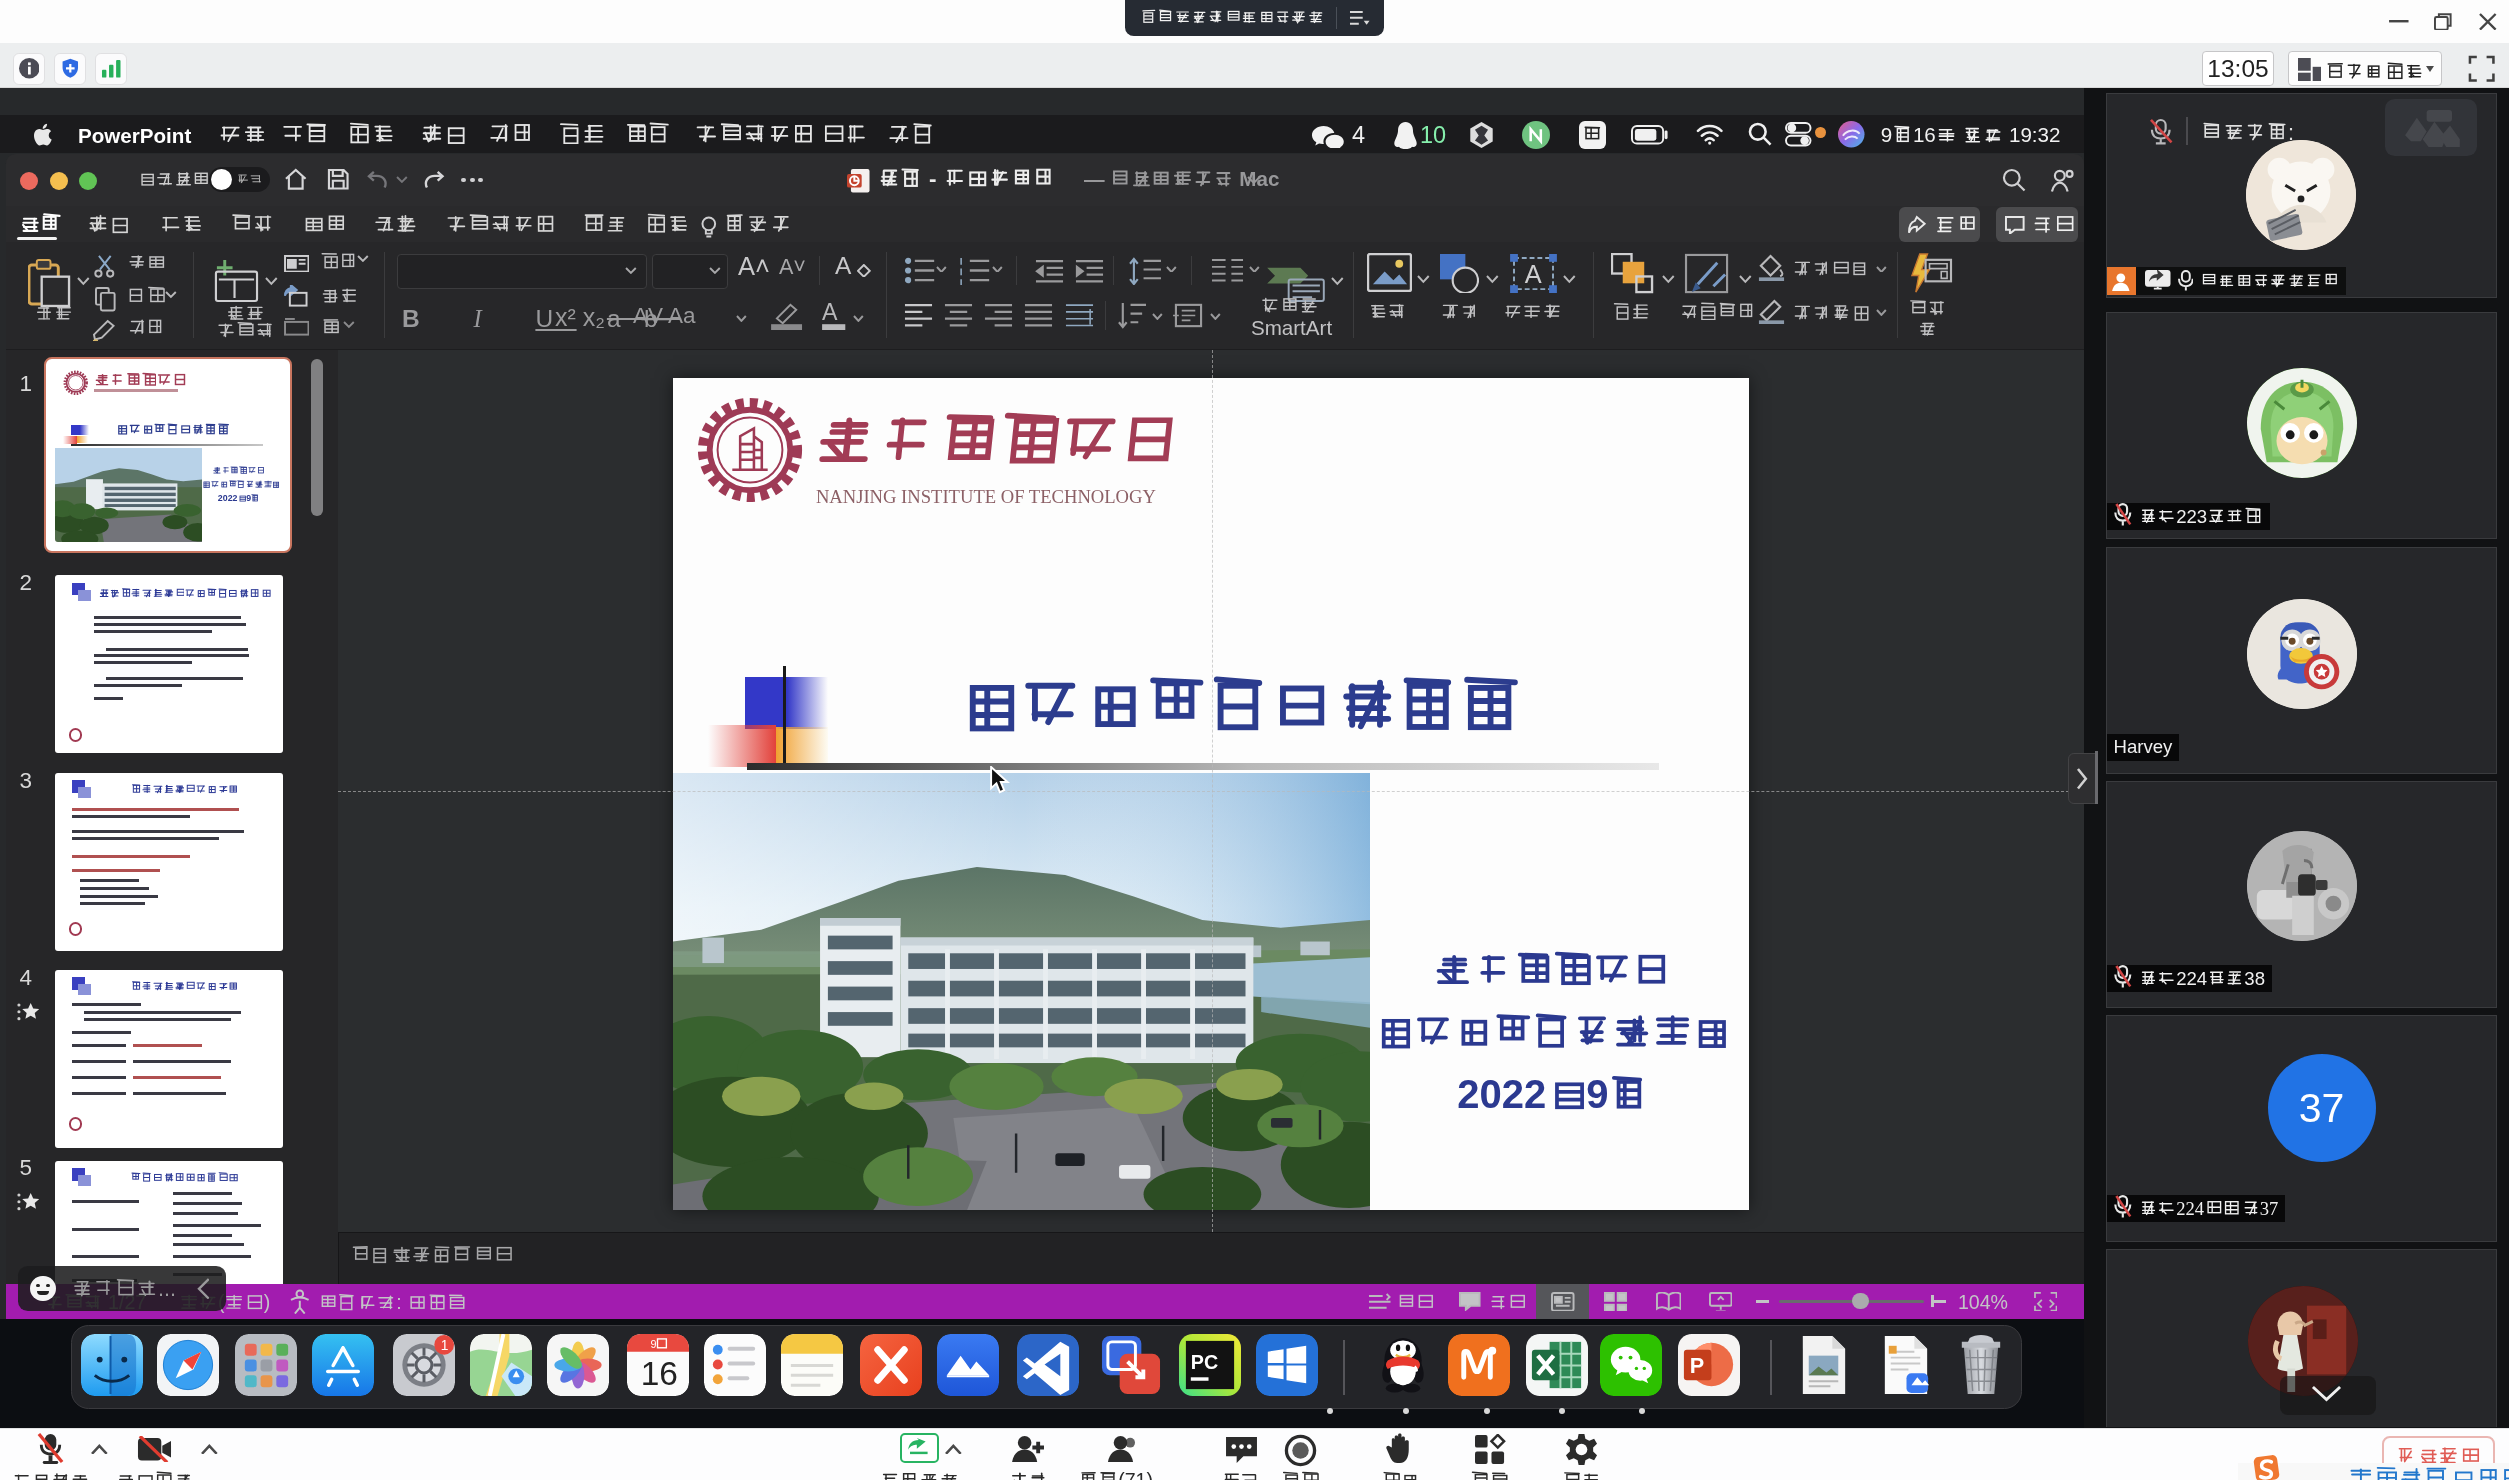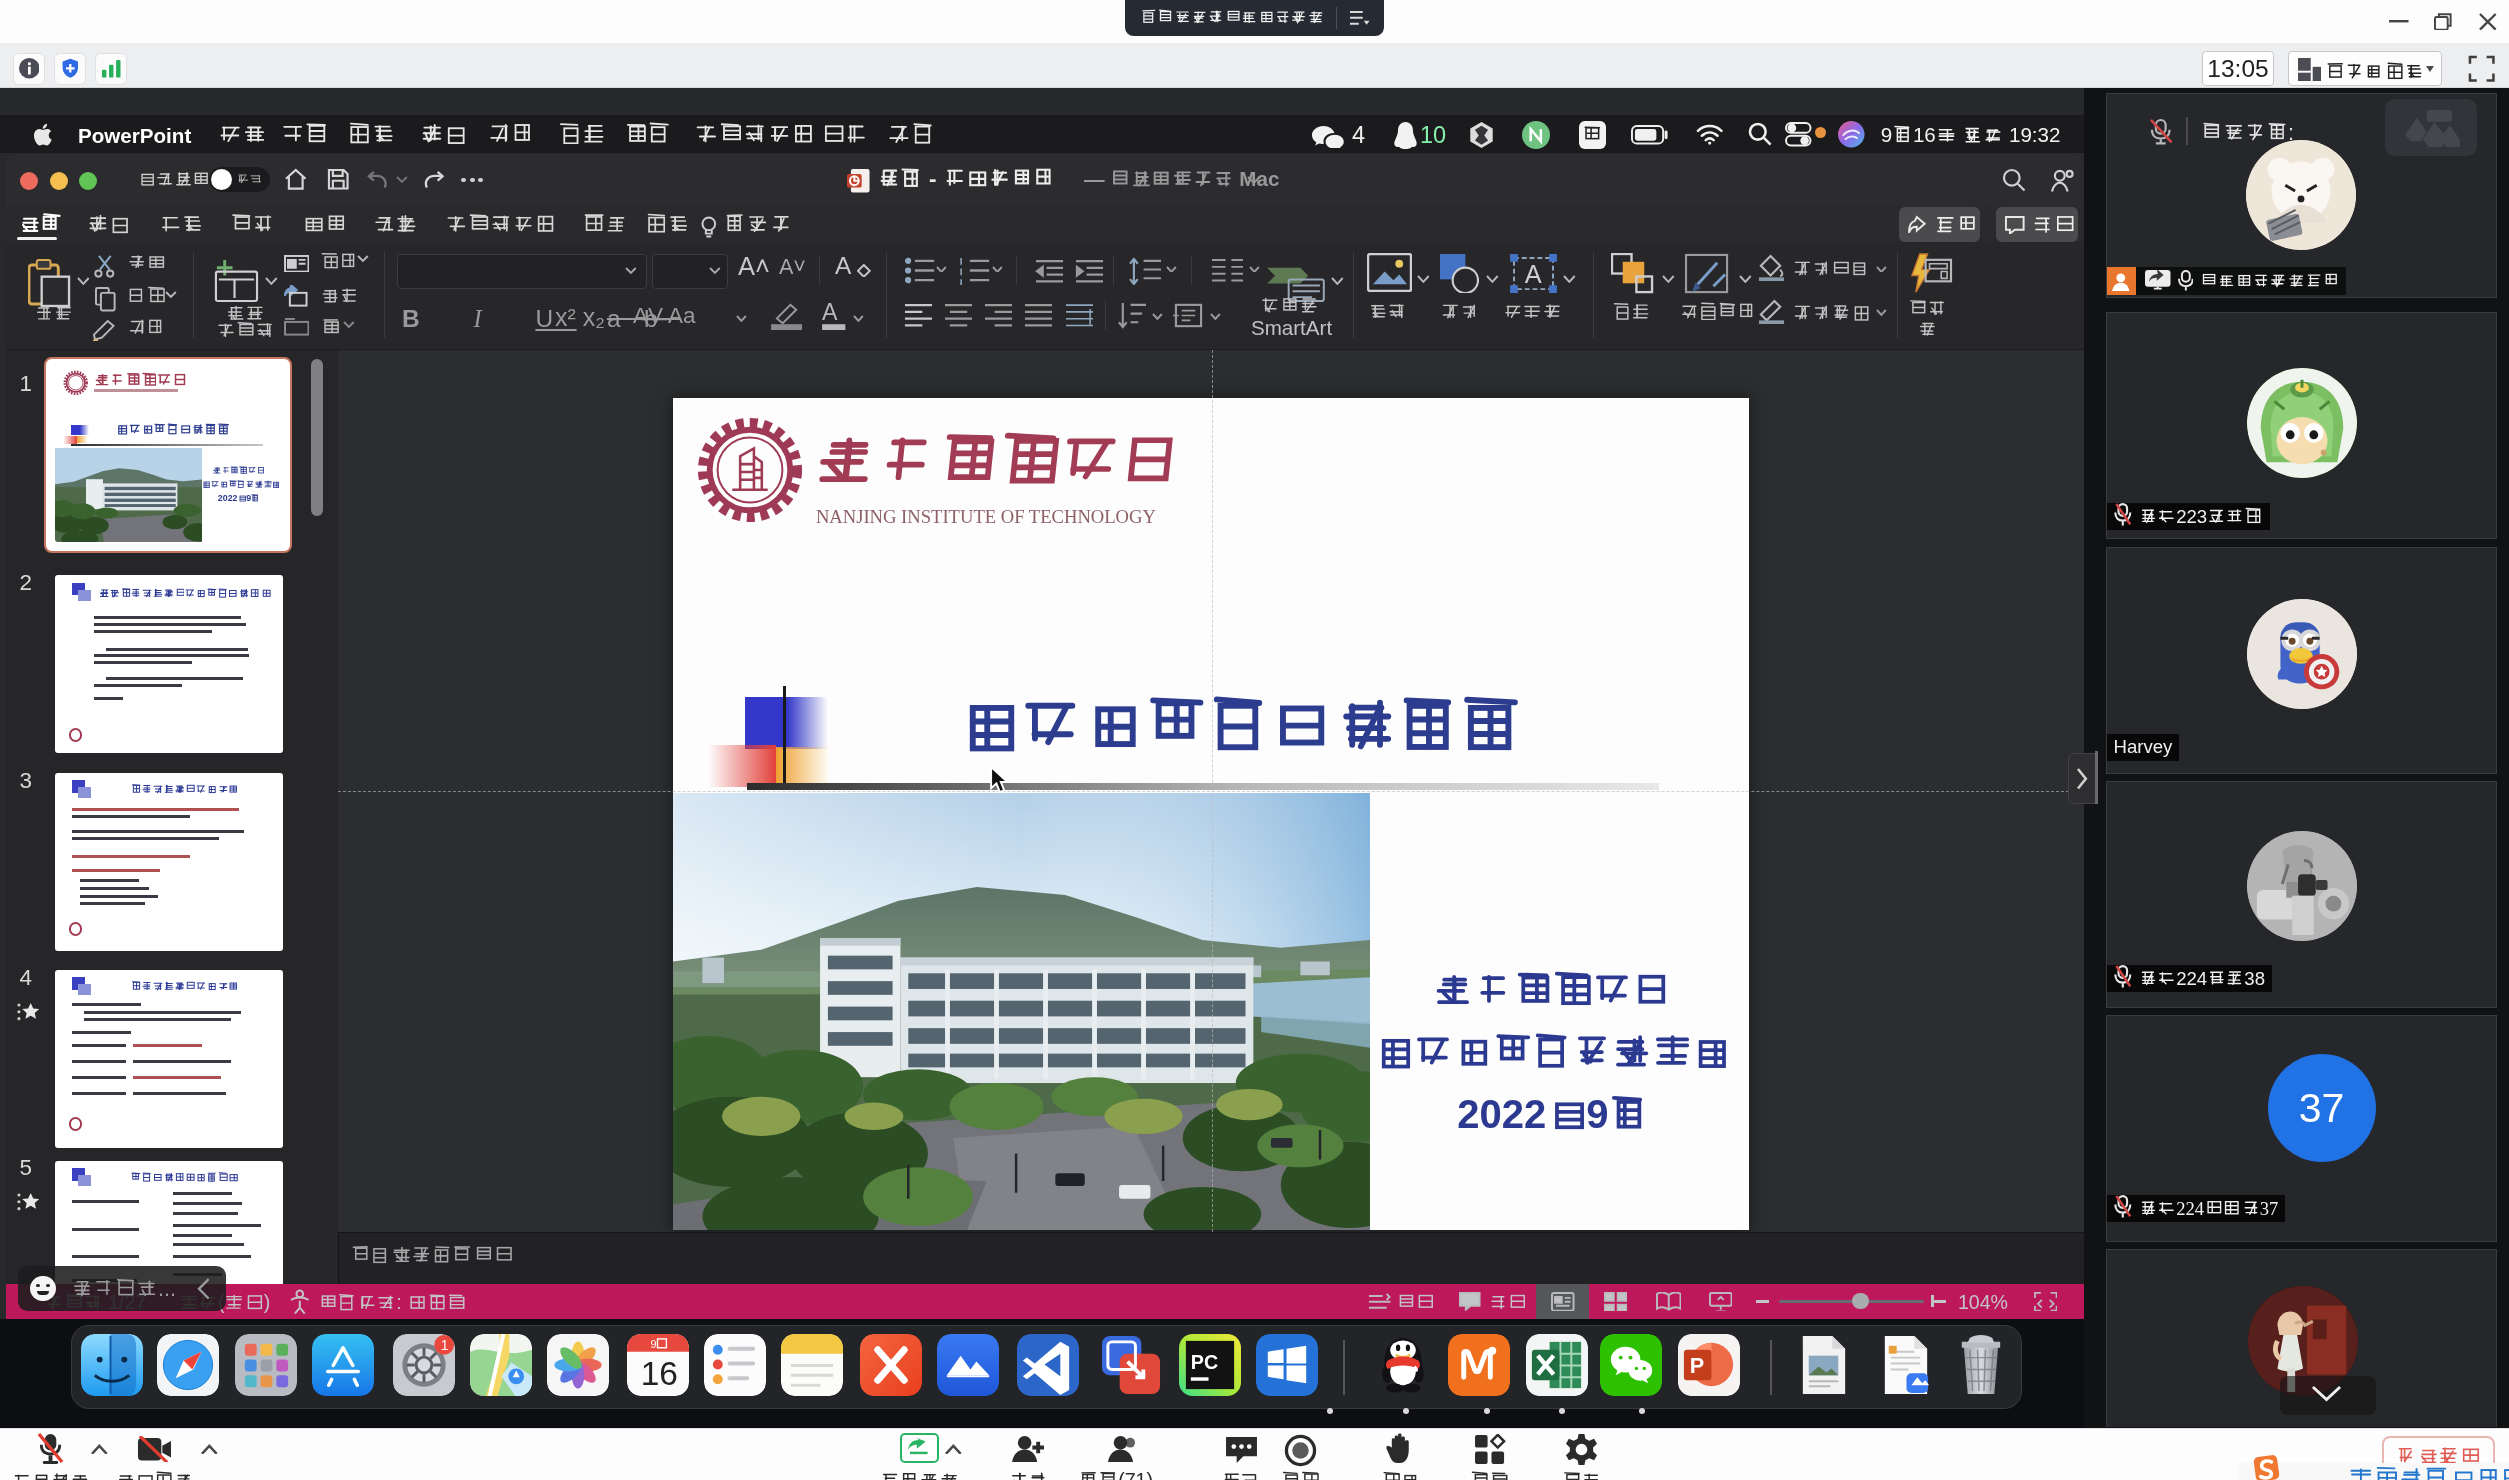--- a/index.html
+++ b/index.html
@@ -31,24 +31,24 @@
   .tnum{position:absolute;left:13.7px;color:#d8d8d8;font-size:22.5px;}
   .thumbbox{position:absolute;left:49px;width:228px;height:178px;background:#fff;border-radius:2.9px;overflow:hidden;}
   .minittl{position:absolute;left:37px;width:186px;text-align:center;color:#2d3a96;font-size:10.8px;font-weight:bold;}
   .minisq{position:absolute;left:17.6px;width:12.7px;height:12.7px;background:#3a40c0;}
   .minisq2{position:absolute;left:23.5px;width:12.7px;height:11.8px;background:#8a92d8;}
   .fline{position:absolute;background:#3a3a44;height:2.9px;}
   .rline{position:absolute;background:#b05050;height:2.9px;}
   .miniseal{position:absolute;left:13.7px;width:13.7px;height:13.7px;border-radius:50%;border:2.9px solid #a13a52;box-sizing:border-box;}
   
   #canvas{left:332px;top:196px;width:1746px;height:882px;background:#2b2d2f;overflow:hidden;}
-  #slide{left:335px;top:48px;width:1076px;height:832px;background:#fdfdfd;box-shadow:0 0 15.7px rgba(0,0,0,.5);overflow:hidden;}
+  #slide{left:335px;top:28px;width:1076px;height:832px;background:#fdfdfd;box-shadow:0 0 15.7px rgba(0,0,0,.5);overflow:hidden;}
   
   #notes{left:332px;top:1078px;width:1746px;height:52px;background:#222224;border-top:1px solid #161618;border-left:1px solid #161618;box-sizing:border-box;}
-  #statusbar{left:0;top:1130px;width:2078px;height:35px;background:#be185d;color:#c3c4c6;font-size:19.6px;}
+  #statusbar{left:0;top:1130px;width:2078px;height:35px;background:#a21caf;color:#c3c4c6;font-size:19.6px;}
   .sic{stroke:#b9babc;fill:none;stroke-width:2;}
   
   #desktop{left:0;top:1231px;width:2084px;height:109px;background:#0c0e12;}
   #dock{left:71px;top:5.9px;width:1951px;height:84px;background:rgba(38,38,42,.92);border:1px solid #3a3a3e;border-radius:17.6px;box-sizing:border-box;}
   .dicon{top:7.8px;width:62px;height:62px;border-radius:13.7px;}
   .ddot{top:79px;width:5.9px;height:5.9px;border-radius:50%;background:#d8d8d8;}
   
   #rpanel{left:2084px;top:88px;width:425px;height:1340px;background:#111214;}
   .tile{left:21.6px;width:391px;background:#26272a;border:1px solid #3a3b3e;box-sizing:border-box;}
   .avatar{left:140px;width:110px;height:110px;border-radius:50%;overflow:hidden;}

